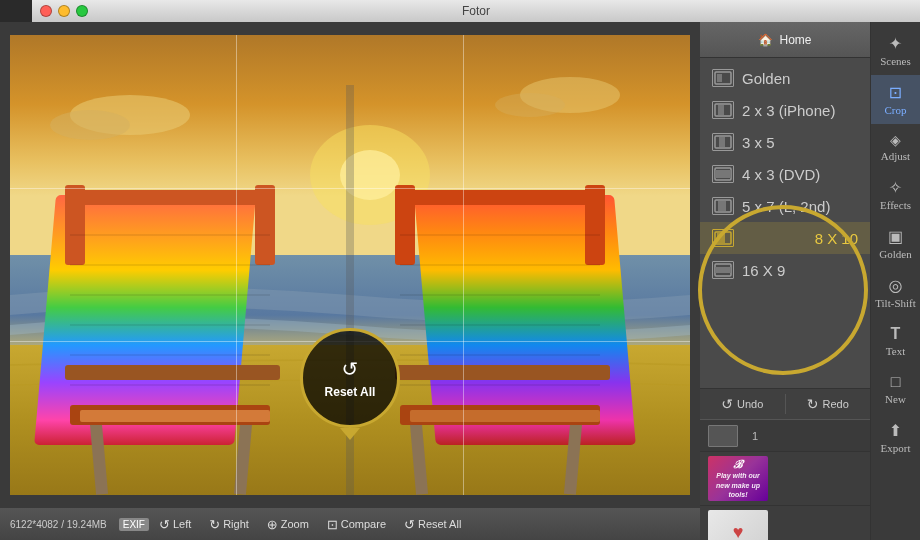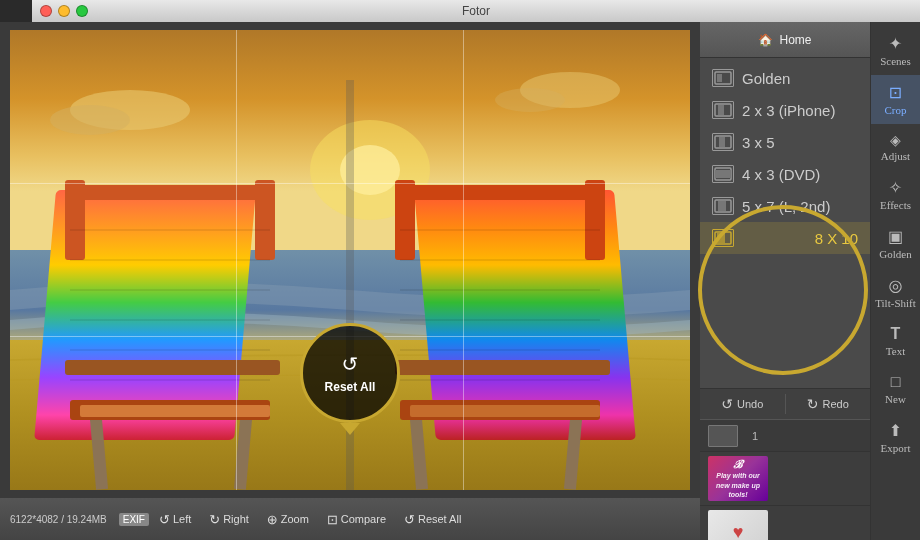--- a/index.html
+++ b/index.html
@@ -130,21 +130,21 @@
     }
     .reset-triangle {
       width: 0; height: 0;
       border-left: 10px solid transparent;
       border-right: 10px solid transparent;
       border-top: 12px solid #c8a830;
     }
 
     
     .bottom-toolbar {
-      height: 42px;
+      height: 32px;
       background: linear-gradient(to bottom, #555, #444);
       display: flex;
       align-items: center;
       padding: 0 10px;
       gap: 2px;
       flex-shrink: 0;
     }
     .bottom-info {
       color: #ccc;
       font-size: 10px;
@@ -591,20 +591,29 @@
         <div class="crop-option-item highlighted">
           <div class="crop-icon-box" style="border-color:#c8a830;">
             <svg width="18" height="14" viewBox="0 0 18 14">
                 <rect x="1" y="1" width="16" height="12" rx="1" fill="none" stroke="#c8a830" stroke-width="1.5"></rect>
                 <rect x="3" y="2" width="8" height="10" fill="#c8a830" opacity="0.7"></rect>
               </svg>
           </div>
           <span style="color:#e8c840;">8 X 10</span>
         </div>
 
+        <div class="crop-option-item">
+          <div class="crop-icon-box">
+            <svg width="18" height="14" viewBox="0 0 18 14">
+                <rect x="1" y="1" width="16" height="12" rx="1" fill="none" stroke="#999" stroke-width="1.5"></rect>
+                <rect x="1" y="4" width="16" height="6" fill="#777"></rect>
+              </svg>
+          </div>
+          <span>16 X 9</span>
+        </div>
       </div>
 
       <div class="undo-redo-bar">
         <div class="undo-btn">
           <span style="font-size:14px;">↺</span>
           <span>Undo</span>
         </div>
         <div style="width:1px;height:20px;background:#555;"></div>
         <div class="redo-btn">
           <span style="font-size:14px;">↻</span>

